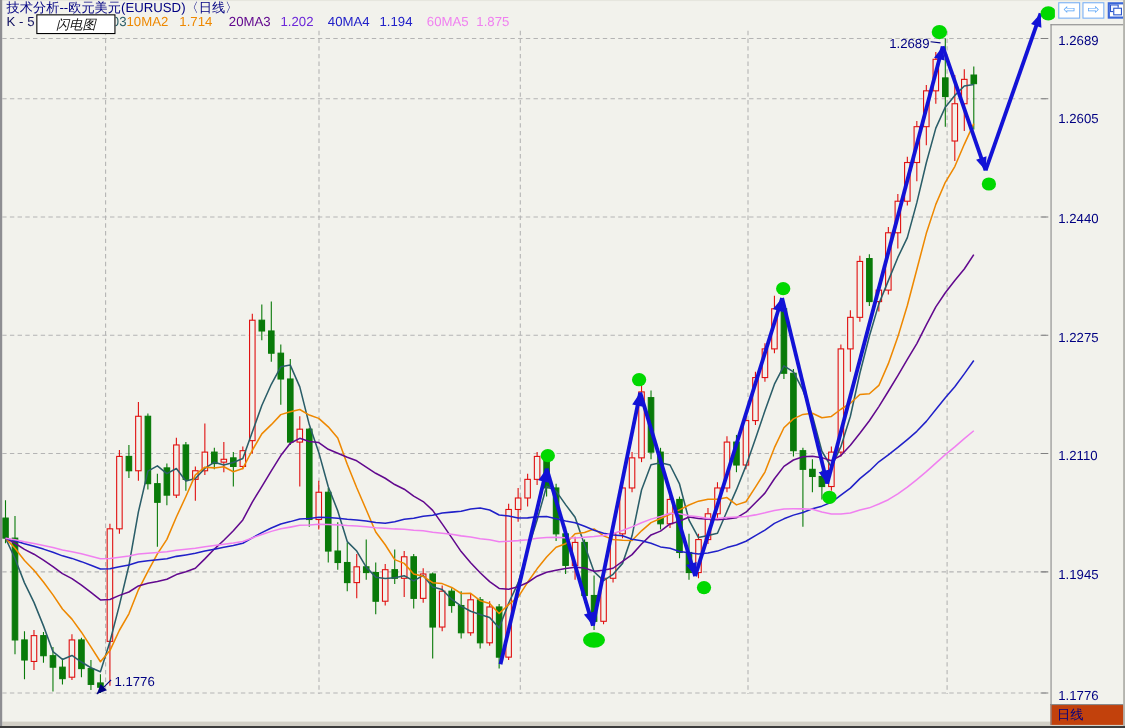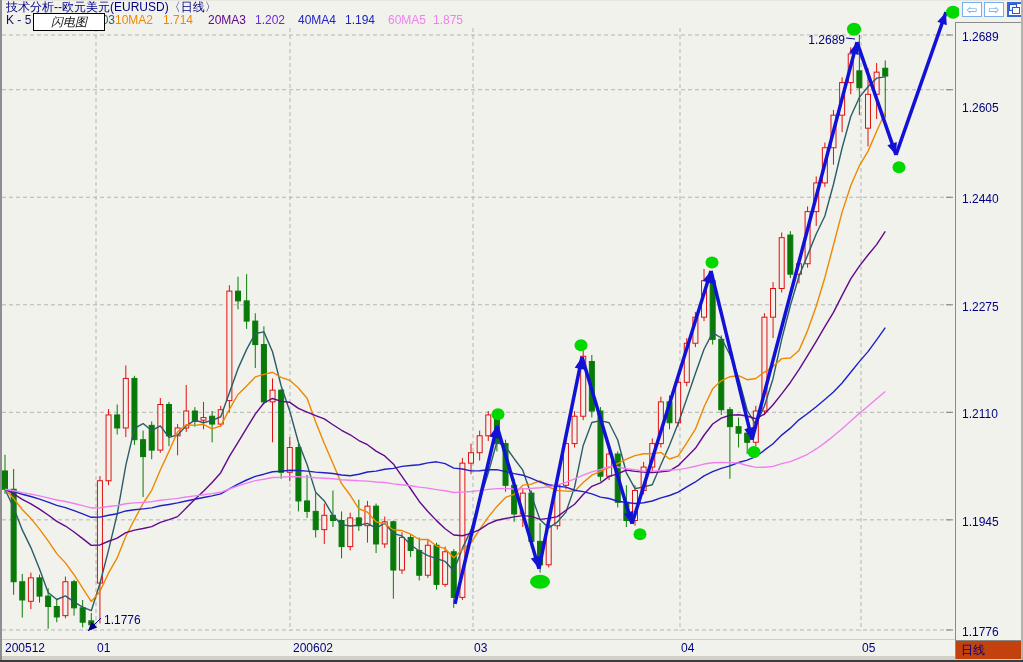--- a/index.html
+++ b/index.html
@@ -337,28 +337,20 @@
         <ellipse cx="579" cy="343.19876181166416" rx="6.5" ry="6" fill="#00d800"></ellipse>
         <ellipse cx="638" cy="532.1854024112089" rx="6.5" ry="6" fill="#00d800"></ellipse>
         <ellipse cx="710" cy="260.43564679048507" rx="6.5" ry="6" fill="#00d800"></ellipse>
         <ellipse cx="752" cy="450.07396546106116" rx="6.5" ry="6" fill="#00d800"></ellipse>
         <ellipse cx="852" cy="27.13489736070301" rx="7" ry="6.5" fill="#00d800"></ellipse>
         <ellipse cx="897" cy="165.2906484196806" rx="6.5" ry="6" fill="#00d800"></ellipse>
         <ellipse cx="951" cy="10.191267513847777" rx="7" ry="6.5" fill="#00d800"></ellipse>
       </g>
     </svg>
 
-  <div id="xaxis">
-      <span style="left: 3px;">200512</span>
-      <span style="left: 95px;">01</span>
-      <span style="left: 291px;">200602</span>
-      <span style="left: 472px;">03</span>
-      <span style="left: 679px;">04</span>
-      <span style="left: 860px;">05</span>
-    </div>
 
   <div id="panel">
       <span style="top: 7px;">1.2689</span>
       <span style="top: 78px;">1.2605</span>
       <span style="top: 169.268px; text-align: right;">1.2440</span>
       <span style="top: 276.795px;">1.2275</span>
       <span style="top: 384.322px;">1.2110</span>
       <span style="top: 491.848px;">1.1945</span>
       <span style="top: 601.982px;">1.1776</span>
     </div>

